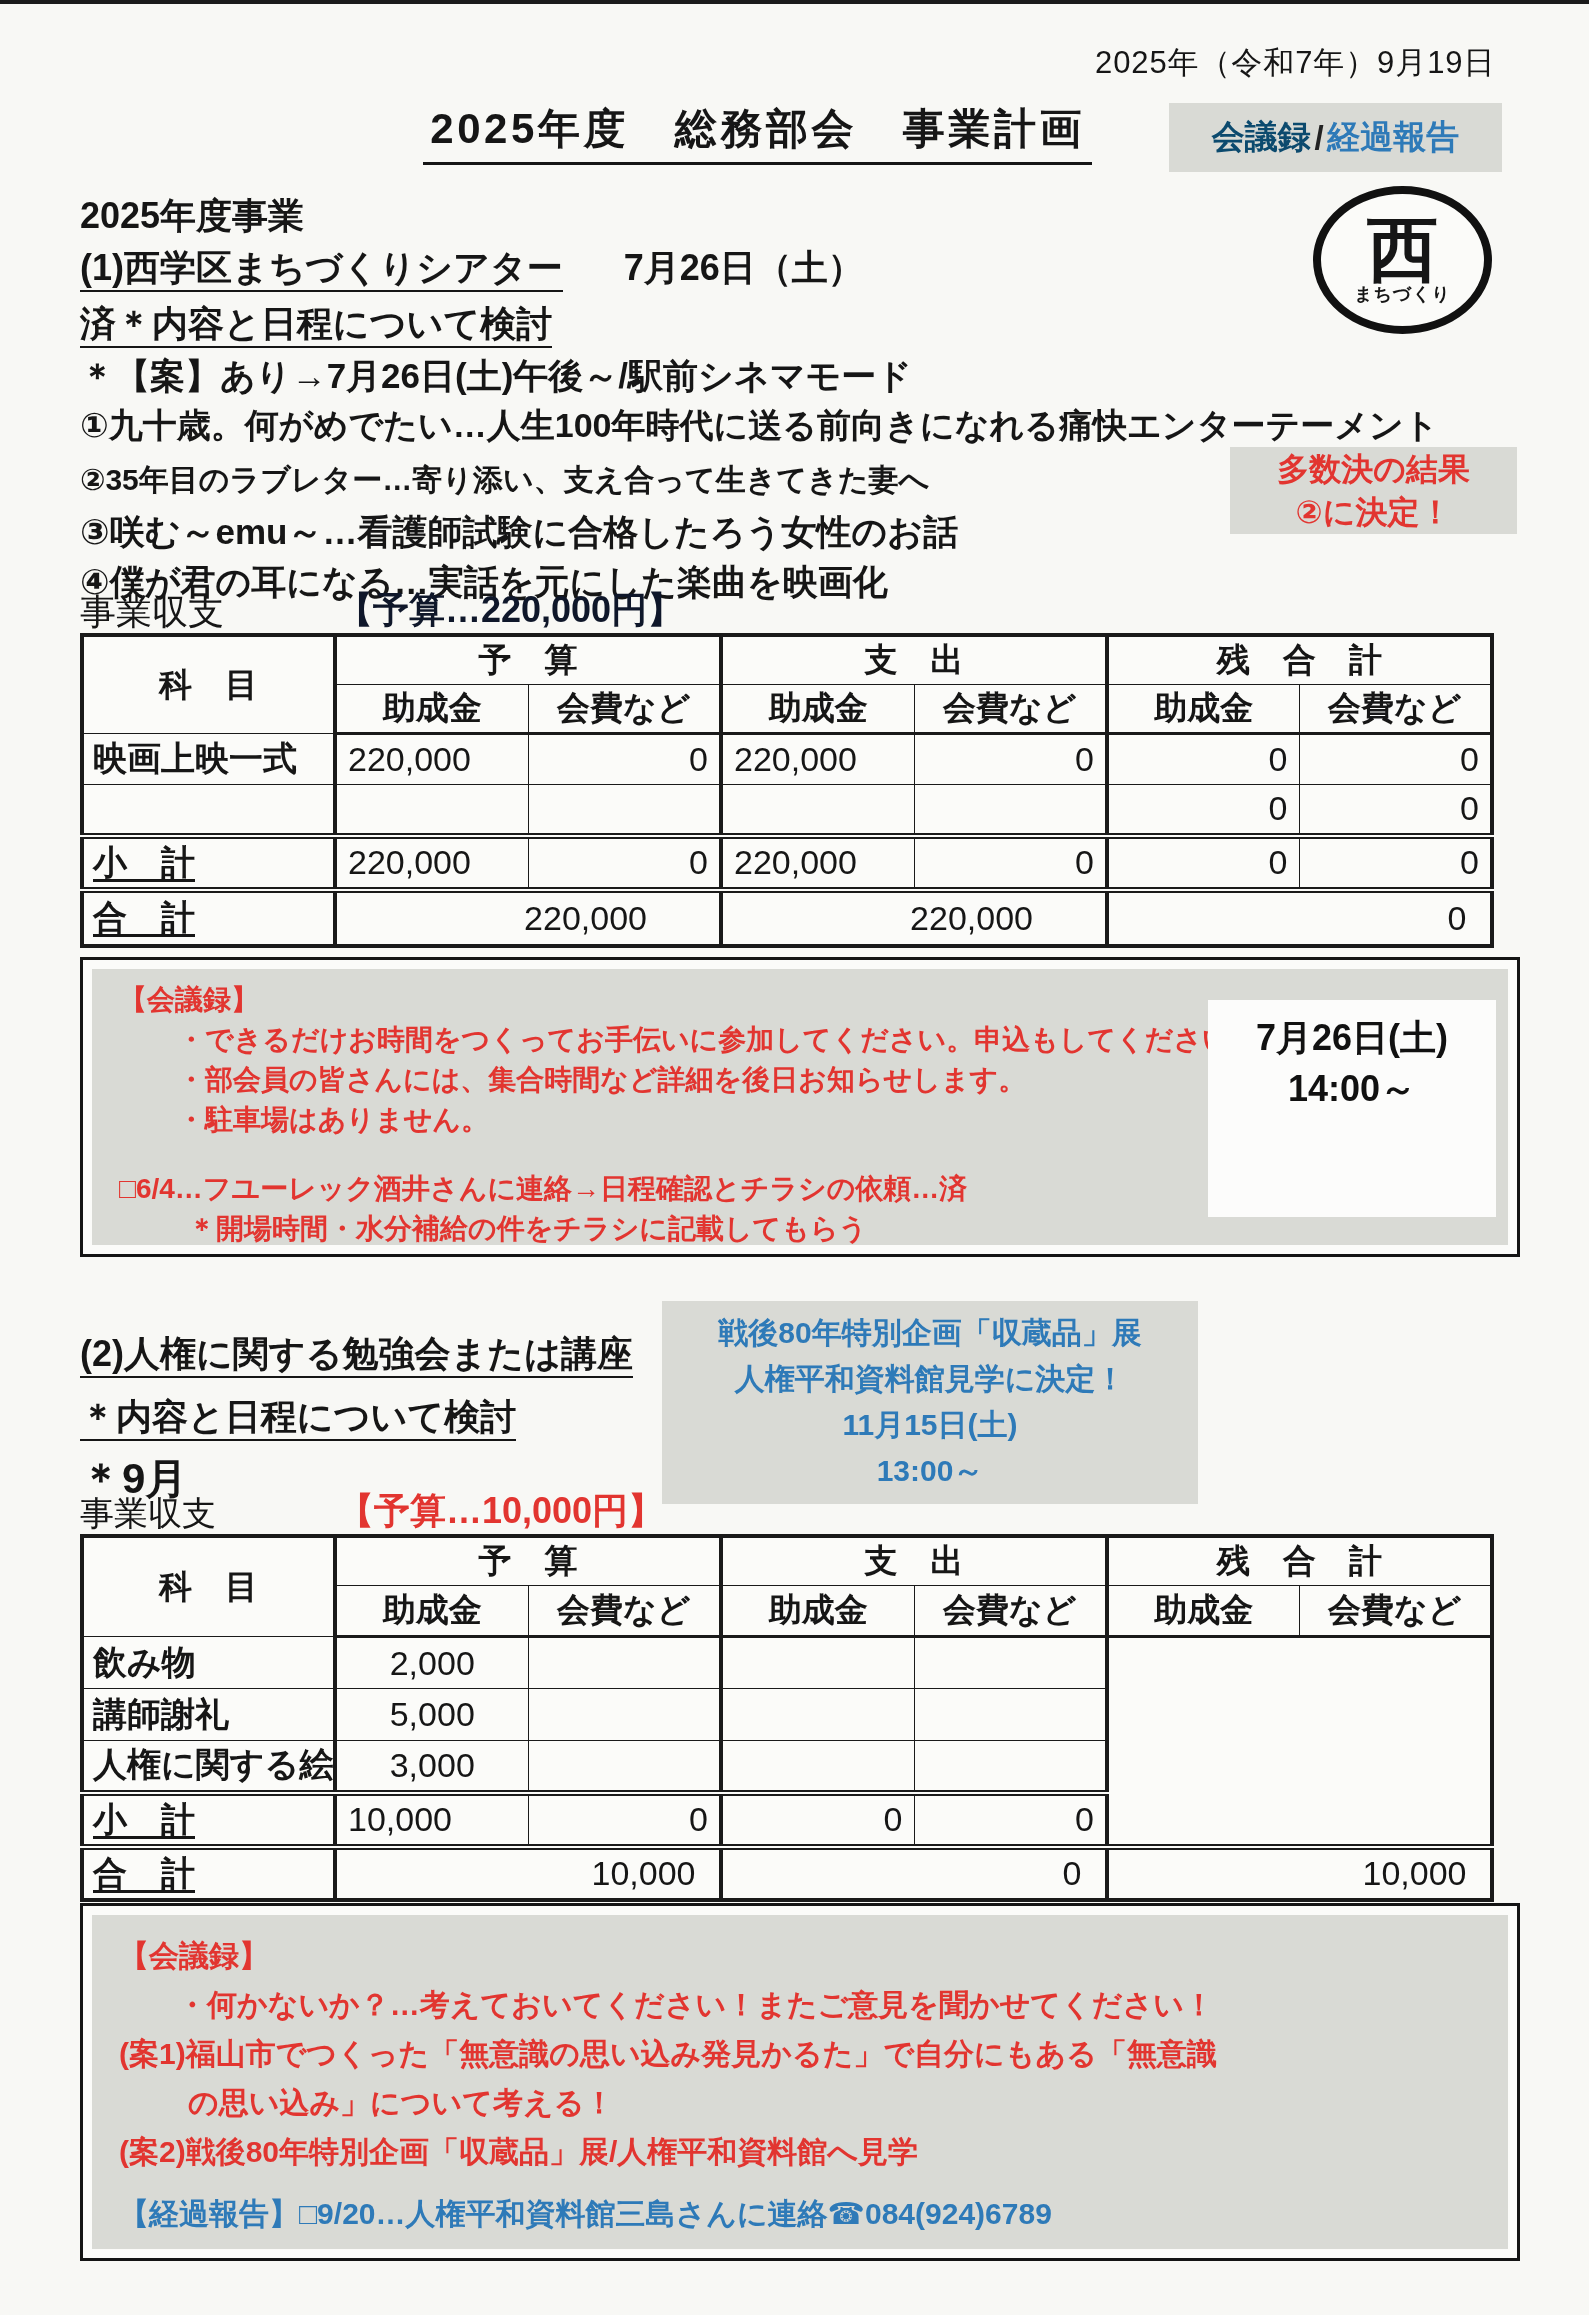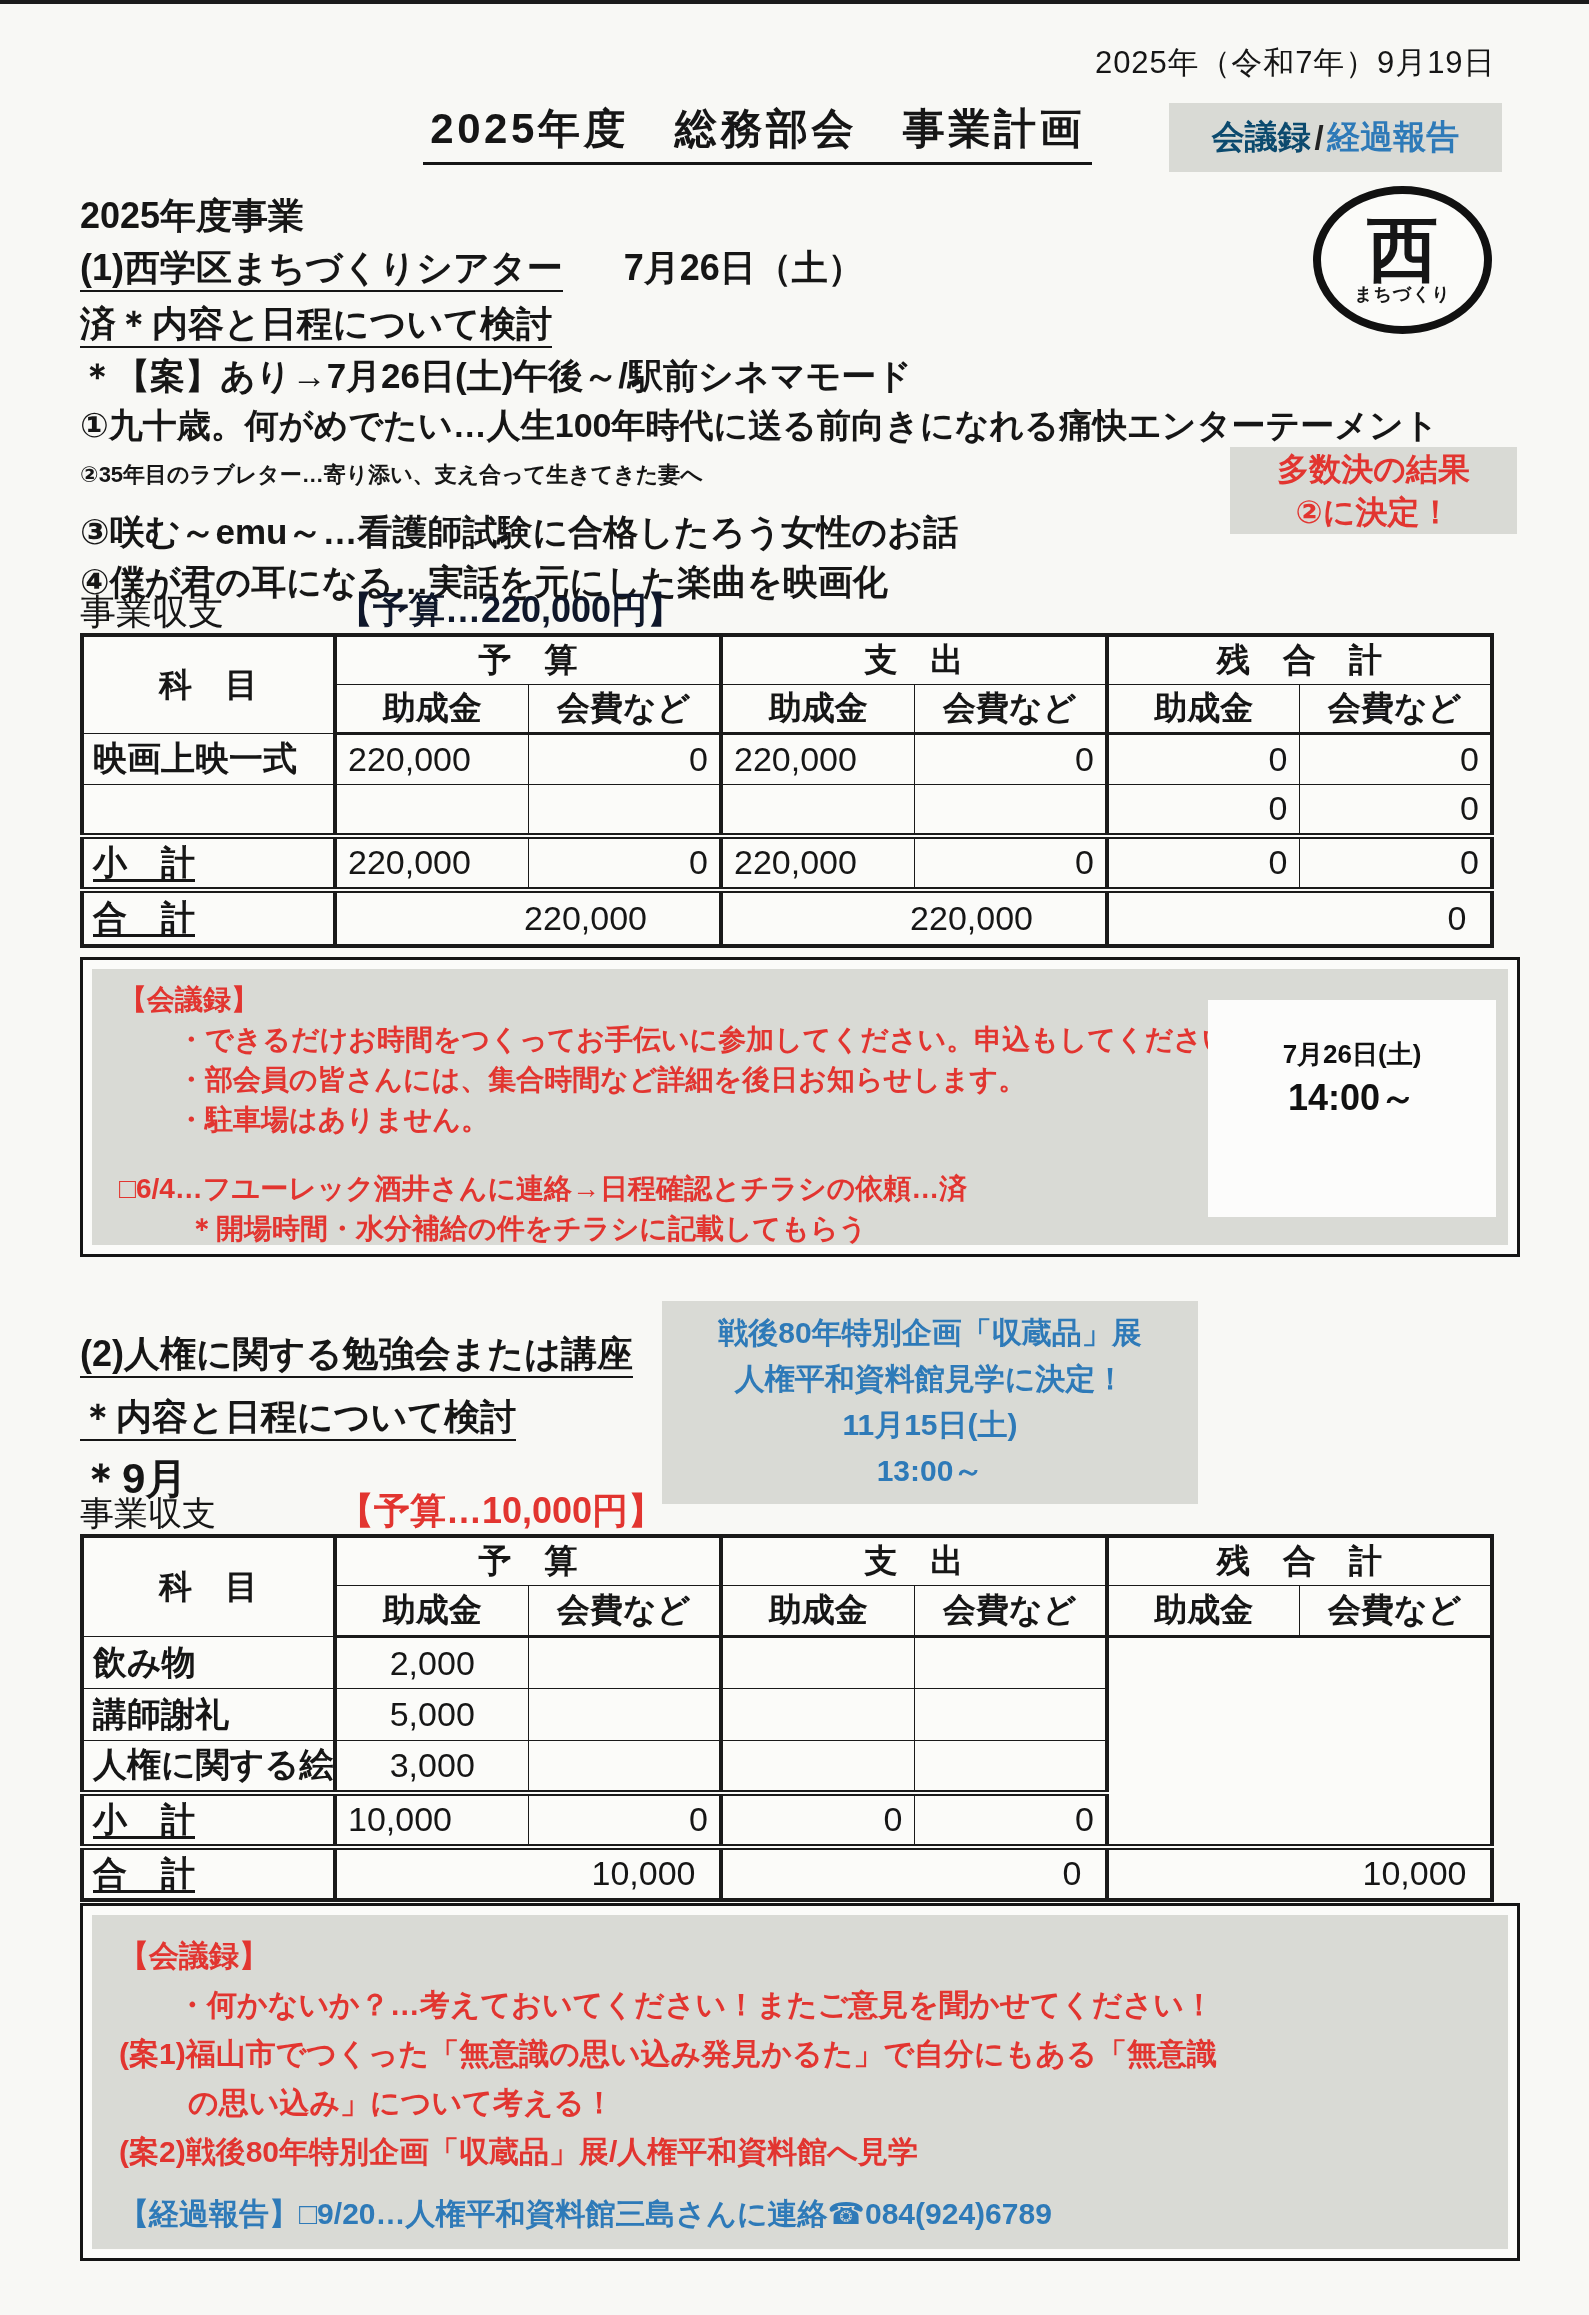--- a/index.html
+++ b/index.html
@@ -35,21 +35,21 @@
   .fs40{font-size:36px;}
   .w6{font-weight:600;}
   .w8{font-weight:800;}
   .ulb{border-bottom:2.7px solid #161616;padding-bottom:1.8px;}
   .heading-year{top:192px;}
   .project1{top:244px;}
   .project1 .datepart{margin-left:51px;}
   .status1{top:300px;}
   .proposal1{top:353px;font-size:35px;}
   .cand0{top:403px;font-size:34px;}
-  .cand1{top:460px;font-size:22px;}
+  .cand1{top:460px;font-size:30px;}
   .cand2{top:509px;font-size:35px;}
   .cand3{top:559px;font-size:35px;}
 
   .decision-box{
     position:absolute;top:447px;left:1230px;width:287px;height:87px;background:#d9dad5;
     color:#e23530;font-size:32px;font-weight:800;text-align:center;line-height:1.32;
     display:flex;flex-direction:column;justify-content:center;
   }
   .balance1-label{top:588px;font-size:36px;}
   .budget1-note{position:absolute;top:586px;left:337px;font-size:36px;font-weight:700;color:#0f172a;white-space:nowrap;}
@@ -91,21 +91,21 @@
   .box1 .minutes-text{top:20px;font-size:28px;line-height:40px;}
   .box2 .minutes-text{top:25px;font-size:30px;line-height:49px;}
   .gap-sm{height:29px;}
   .indent1{padding-left:58px;}
   .indent2{padding-left:69px;}
   .progress-line{color:#2e7ab8;margin-top:12.7px;}
   .event-box{
     position:absolute;top:40px;left:1125px;width:288px;height:217px;background:#fcfcfb;
     text-align:center;color:#111;
   }
-  .event-date{font-size:26px;font-weight:800;margin-top:37px;}
+  .event-date{font-size:36px;font-weight:800;margin-top:14px;}
   .event-time{font-size:36px;font-weight:800;margin-top:1.8px;}
   .event-att{font-size:43px;font-weight:800;margin-top:33px;letter-spacing:1.8px;}
 
   .project2{top:1330px;}
   .status2{top:1393px;}
   .month2{top:1451px;font-size:42px;}
   .decision2-box{
     position:absolute;top:1301px;left:662px;width:536px;height:203px;background:#d9dad5;
     color:#2e7ab8;font-size:30px;font-weight:800;text-align:center;line-height:46px;
     padding-top:9px;box-sizing:border-box;

